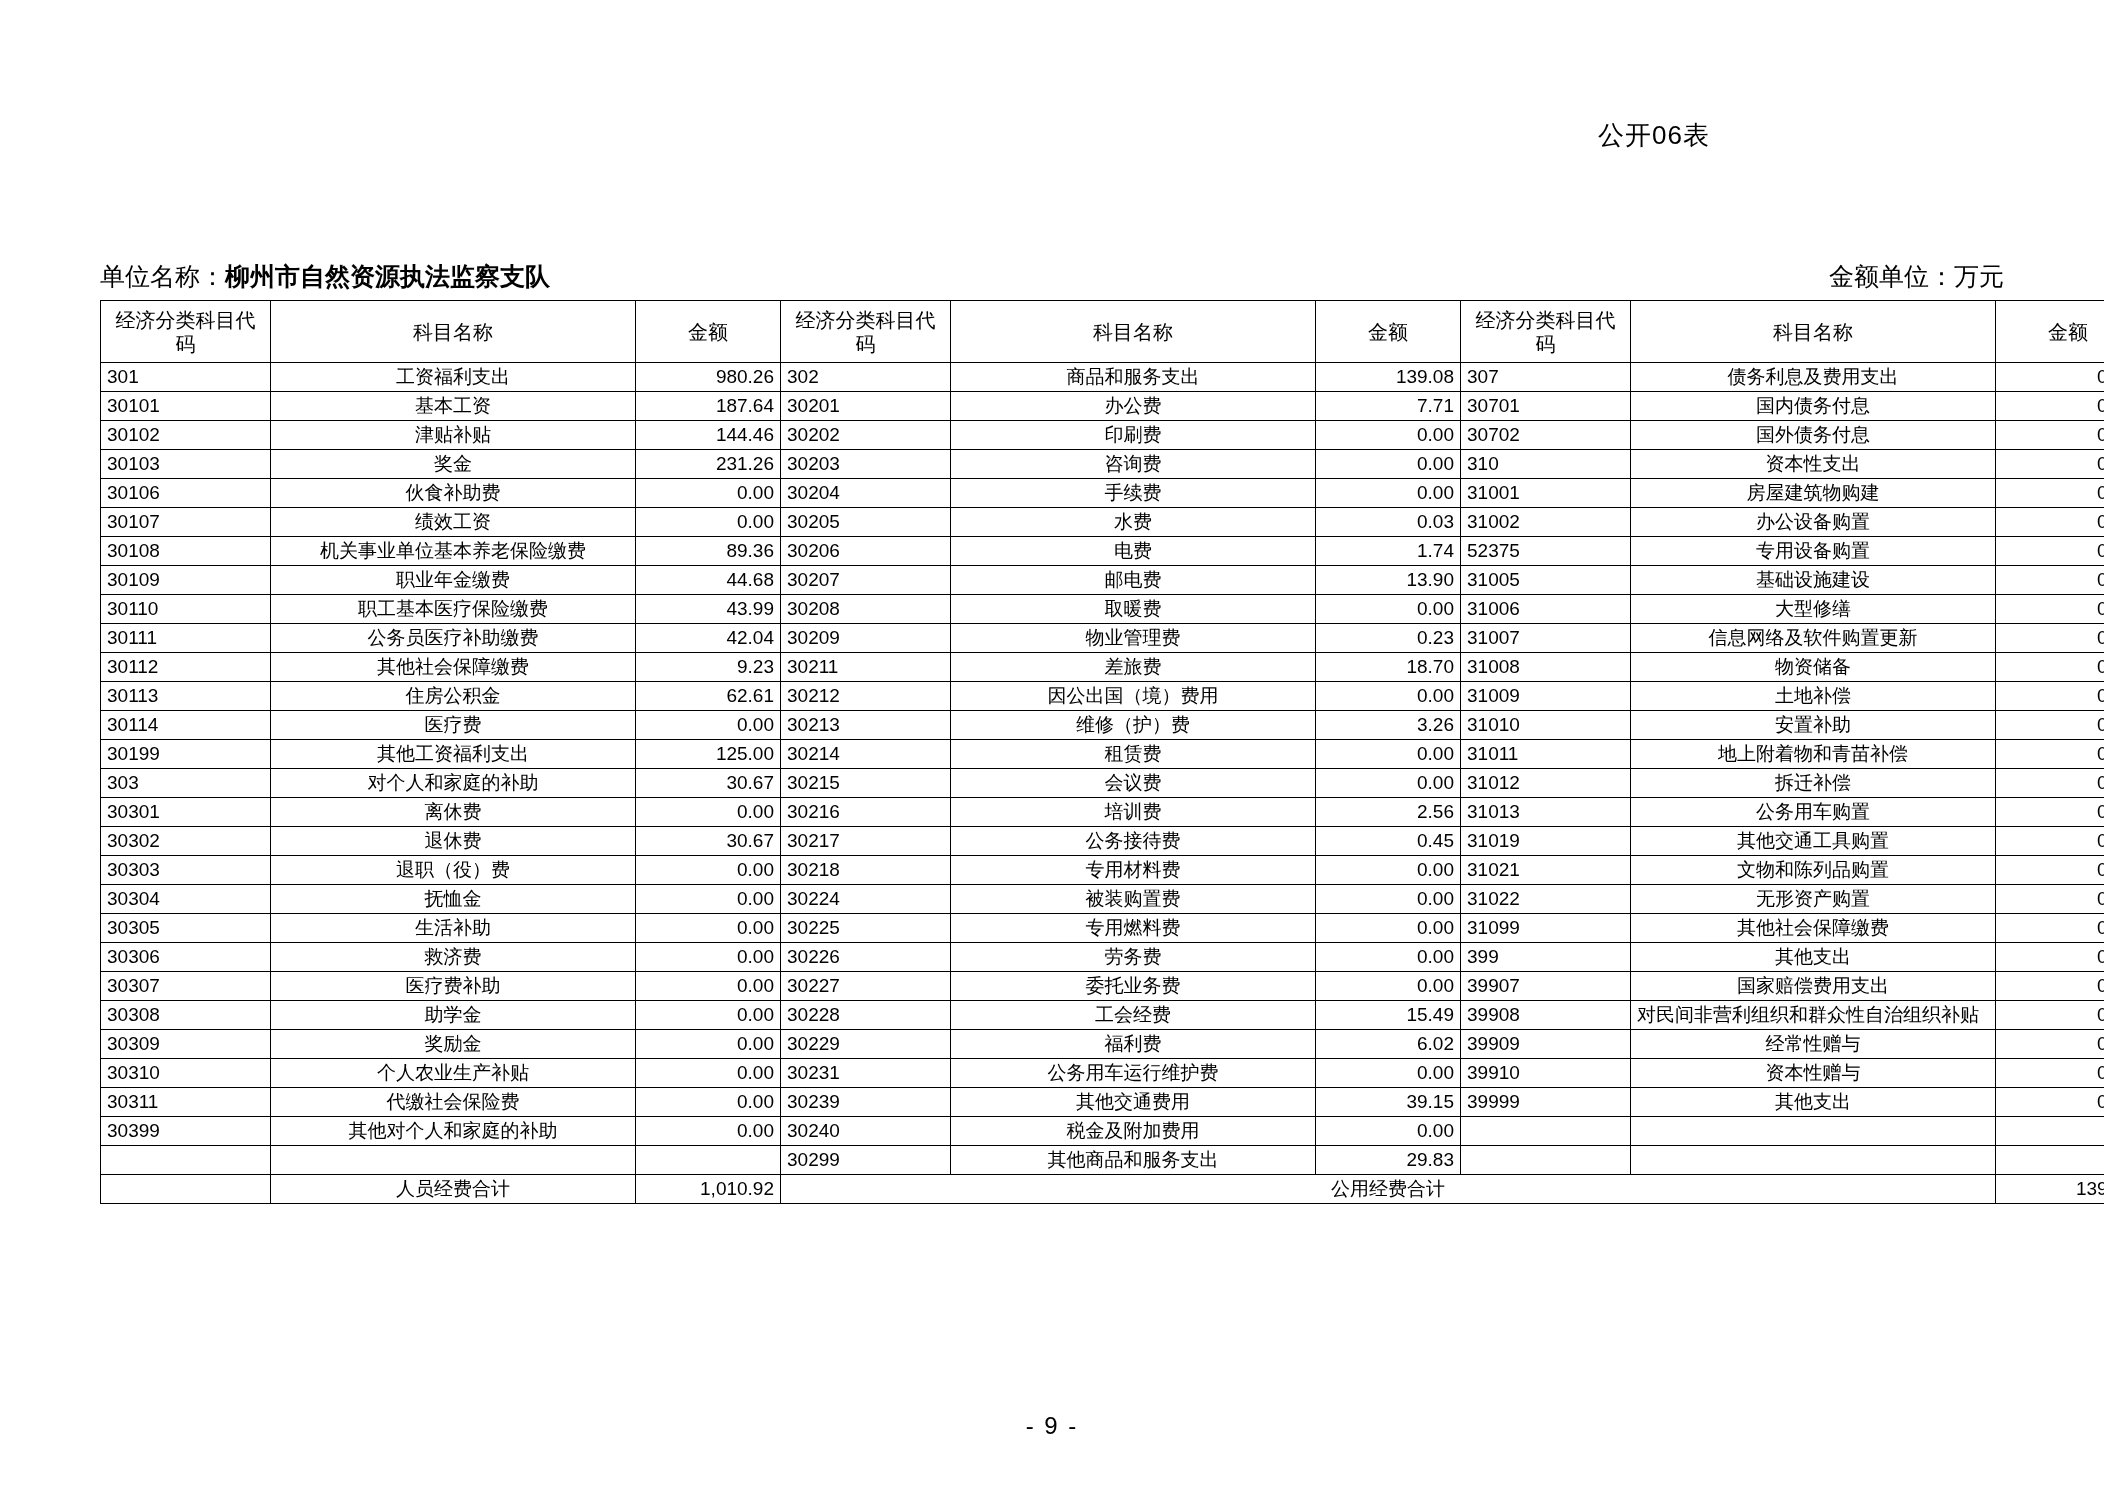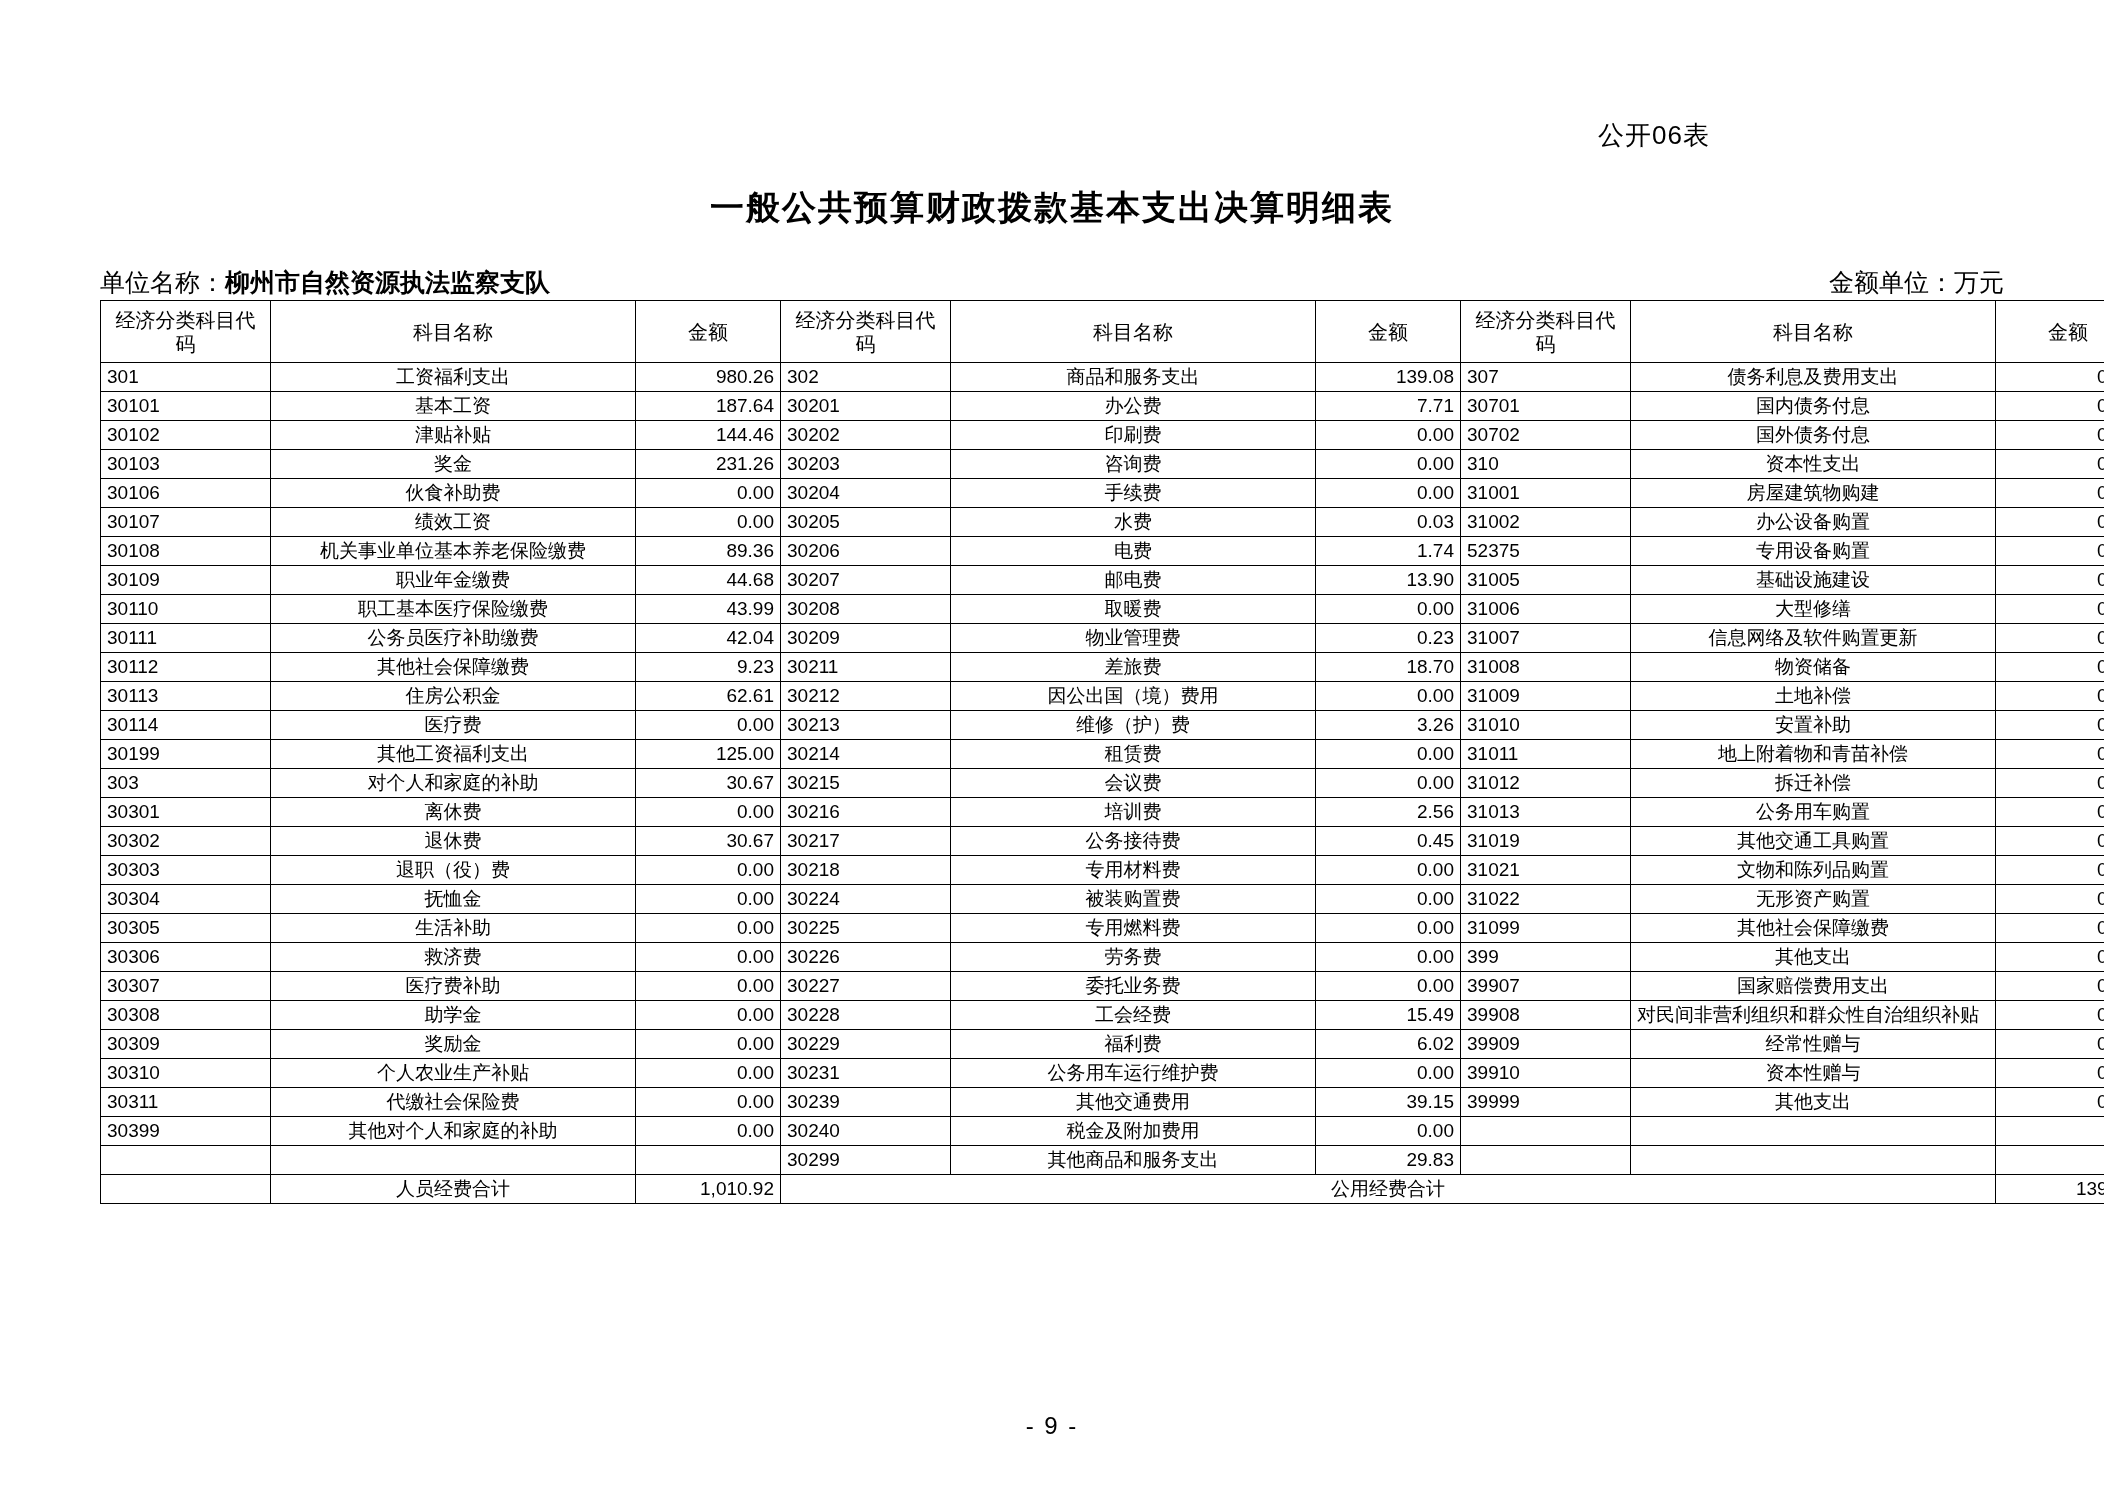--- a/index.html
+++ b/index.html
@@ -36,21 +36,21 @@
     left: 0;
     width: 2104px;
     text-align: center;
     font-size: 34px;
     font-weight: bold;
     font-family: "Liberation Sans", "DejaVu Sans", sans-serif;
     letter-spacing: 2px;
   }
   .meta-row {
     position: absolute;
-    top: 266px;
+    top: 260px;
     left: 100px;
     width: 1904px;
     display: flex;
     justify-content: space-between;
     align-items: flex-end;
     font-size: 25px;
     font-family: "Liberation Sans", "DejaVu Sans", sans-serif;
   }
   .meta-left {
     font-size: 25px;
@@ -115,21 +115,20 @@
     letter-spacing: 2px;
   }
 </style>
 </head>
 <body>
 
 <div class="page">
 
   <div class="corner-label">公开06表</div>
 
-  <div class="doc-title">一般公共预算财政拨款基本支出决算明细表</div>
 
   <div class="meta-row">
     <div class="meta-left">
       <span>单位名称：</span><span class="unit-name">柳州市自然资源执法监察支队</span>
     </div>
     <div class="meta-right">金额单位：万元</div>
   </div>
 
   <table class="main">
     <thead>

